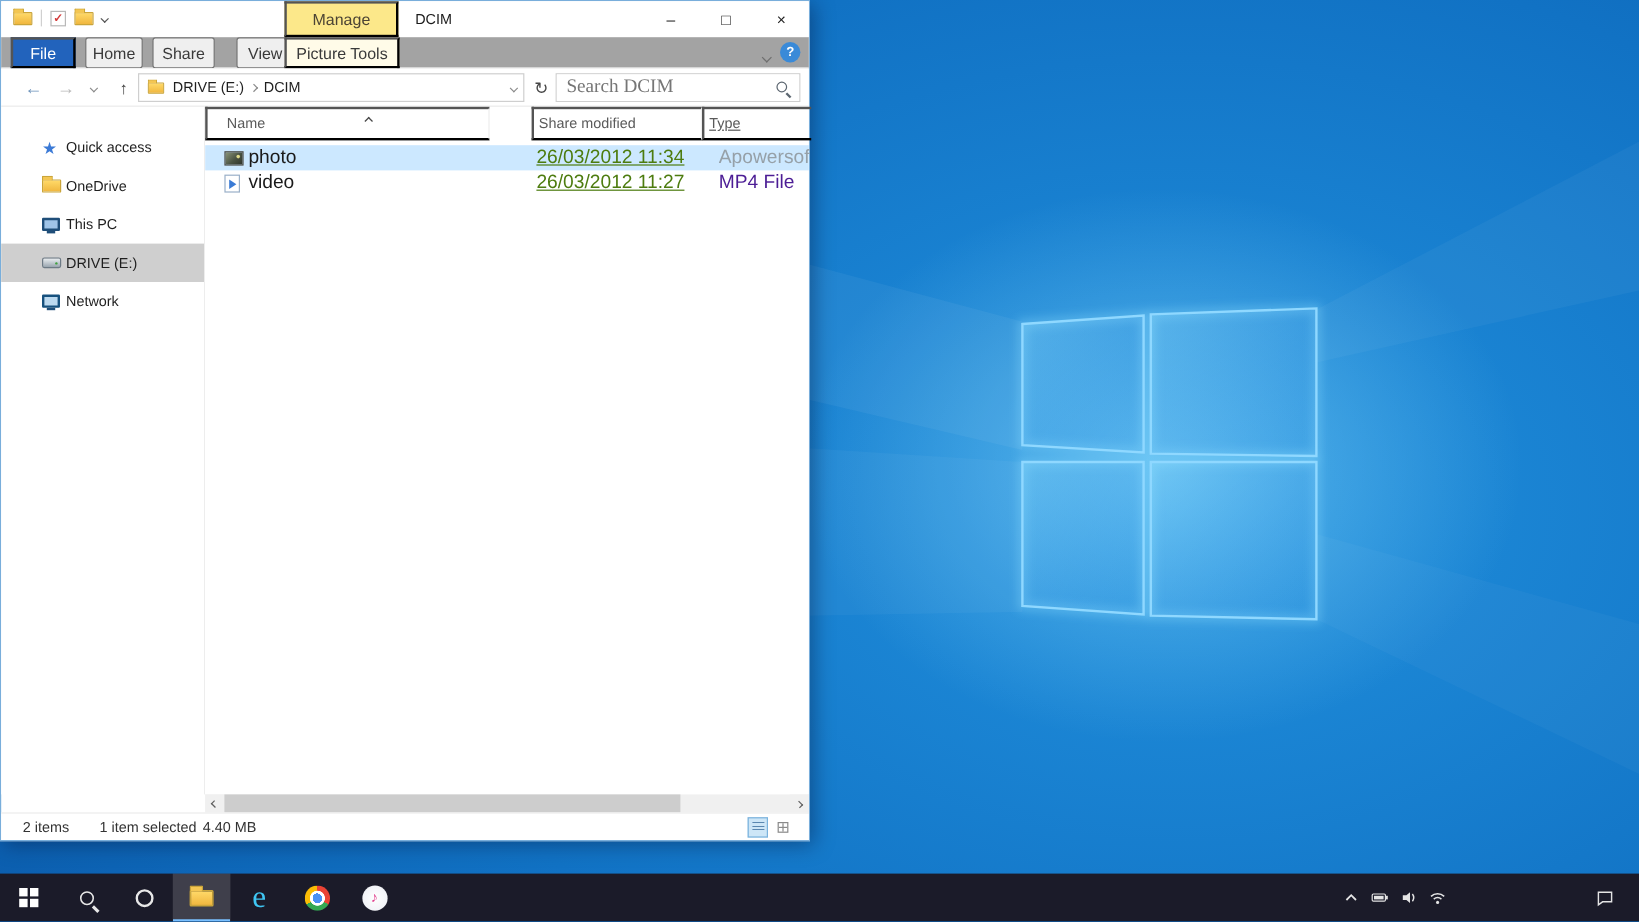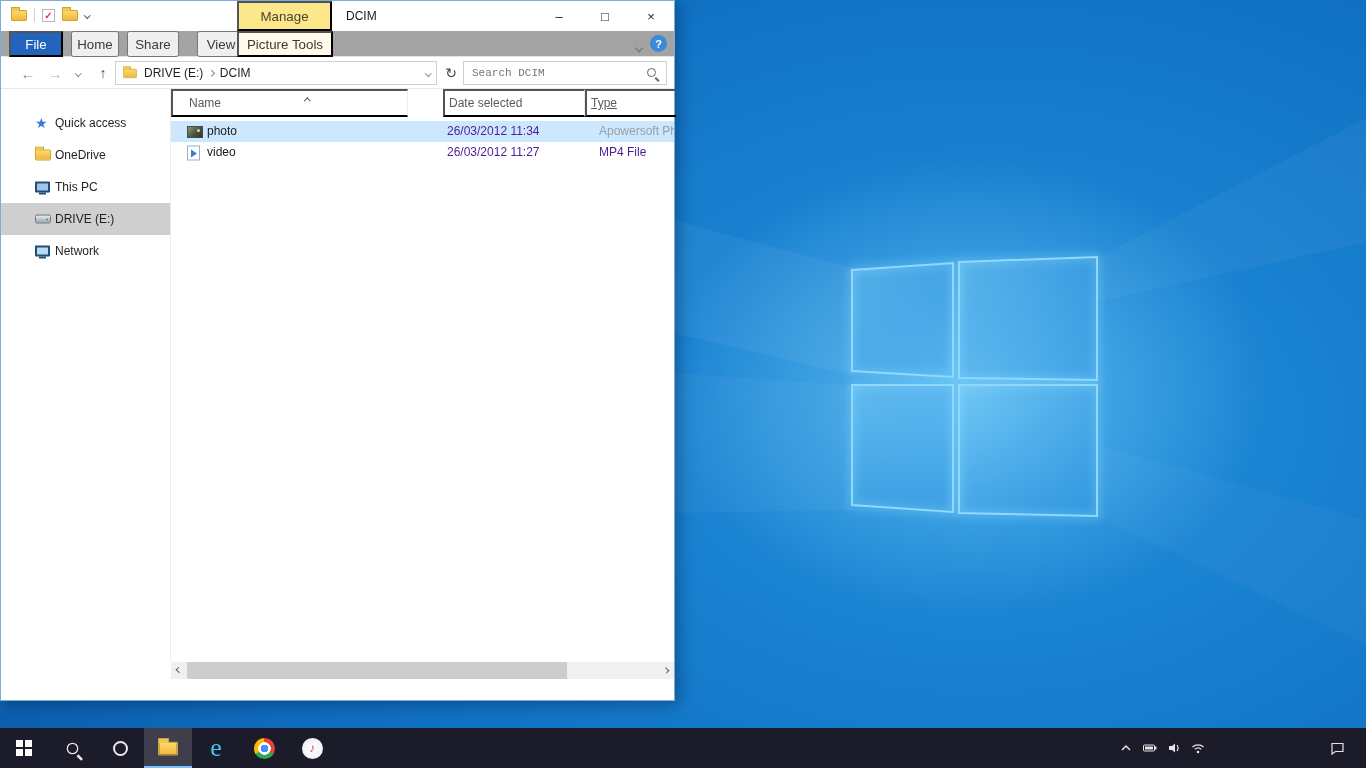--- a/index.html
+++ b/index.html
@@ -53,21 +53,21 @@
   .fwd{left:42px;width:24px;color:#b9b9b9;}
   .navchev{left:68px;width:18px;color:#8a8a8a;}
   .up{left:90px;width:24px;color:#474747;font-size:14px;}
   .addrbox{position:absolute;left:114px;top:4px;width:322px;height:24px;border:1px solid #cfcfcf;background:#fff;
     display:flex;align-items:center;padding:0 6px;gap:6px;}
   .crumb{color:#1f1f1f;background:none;border:none;font-family:inherit;font-size:12px;padding:0;}
   .addr-spacer{flex:1;}
   .refreshbtn{position:absolute;left:440px;top:4px;width:20px;height:24px;background:none;border:none;
     color:#474747;font-size:14px;display:flex;align-items:center;justify-content:center;}
   .searchbox{position:absolute;left:462px;top:4px;width:204px;height:24px;border:1px solid #cfcfcf;background:#fff;}
-  .searchbox input{width:100%;height:100%;border:none;outline:none;font-family:Liberation Mono, monospace;font-size:11px;
+  .searchbox input{width:100%;height:100%;border:none;outline:none;font-family:Liberation Serif, serif;font-size:16px;
     padding:0 24px 0 8px;color:#8b5cf6;}
   .searchbox input::placeholder{color:#767676;opacity:1;}
   .searchbox .mag{position:absolute;right:10px;top:6px;color:#5c6670;}
 
   
   .chev{display:inline-block;width:6px;height:6px;border-right:1.5px solid currentColor;border-bottom:1.5px solid currentColor;}
   .chev.down{transform:rotate(45deg);}
   .chev.up{transform:rotate(-135deg);}
   .chev.left{transform:rotate(135deg);}
   .chev.right{transform:rotate(-45deg);}
@@ -101,25 +101,25 @@
   
   .filearea{position:absolute;left:170px;top:88px;right:0;height:573px;background:#fff;}
   .hdrrow{position:absolute;left:0;top:0;right:0;height:28px;}
   .hcell{position:absolute;top:0;height:28px;display:flex;align-items:center;color:#5a5a5a;
     border-right:1px solid #ededed;background:none;font-family:inherit;font-size:12px;}
   .hname{left:0;width:237px;padding-left:16px;}
   .hdate{left:272px;width:142px;padding-left:4px;}
   .htype{left:414px;width:91px;padding-left:4px;border-right:none;text-decoration:underline;}
   .sortcaret{position:absolute;left:134px;top:3px;color:#8a8a8a;}
   .rows{position:absolute;left:0;top:32px;right:0;}
-  .frow{position:relative;height:21px;font-size:12px;padding-left:20px;}
+  .frow{position:relative;height:21px;font-size:16px;padding-left:20px;}
   .frow.selected{background:#cce8ff;}
   .frow .fico{position:absolute;left:16px;top:50%;transform:translateY(-50%);}
   .fname{position:absolute;left:36px;top:0;line-height:21px;color:#1a1a1a;}
-  .fdate{position:absolute;left:276px;top:0;line-height:21px;color:#4c1d95;}
+  .fdate{position:absolute;left:276px;top:0;line-height:21px;color:#4d7c0f;text-decoration:underline;}
   .ftype{position:absolute;left:428px;top:0;line-height:21px;color:#4c1d95;width:76px;overflow:hidden;white-space:nowrap;}
   .frow.selected .ftype{color:#96a0a8;}
   .pic{position:relative;width:16px;height:12px;border:1px solid #4a4a44;display:inline-block;
     background:linear-gradient(135deg,#8a957a 0%,#4a5342 55%,#2e342a 100%);}
   .pic::after{content:"";position:absolute;right:2px;top:2px;width:3px;height:3px;border-radius:50%;background:#ddd98a;}
   .vid{position:relative;width:13px;height:15px;background:#fff;border:1px solid #9ab0c8;display:inline-block;}
   .vid::after{content:"";position:absolute;left:3px;top:3.5px;border-left:6px solid #3a7bd5;
     border-top:4px solid transparent;border-bottom:4px solid transparent;}
 
   
@@ -274,21 +274,21 @@
     <button class="snav">
       <span class="ico monitor net"></span>
       <span>Network</span>
     </button>
   </nav>
 
   <div class="filearea">
     <div class="hdrrow">
       <span class="sortcaret"><span class="chev up sm"></span></span>
       <button class="hcell hname">Name</button>
-      <button class="hcell hdate">Date selected</button>
+      <button class="hcell hdate">Share modified</button>
       <button class="hcell htype">Type</button>
     </div>
     <div class="rows">
       <div class="frow selected">
         <span class="fico pic"></span>
         <span class="fname">photo</span>
         <span class="fdate">26/03/2012 11:34</span>
         <span class="ftype">Apowersoft Pho</span>
       </div>
       <div class="frow">
@@ -303,20 +303,31 @@
   <div class="hscroll">
     <button class="harrow l">
         <span class="chev left sm"></span>
       </button>
     <div class="hthumb"></div>
     <button class="harrow r">
         <span class="chev right sm"></span>
       </button>
   </div>
 
+  <div class="statusbar">
+    <span class="stext st1">2 items</span>
+    <span class="stext st2">1 item selected</span>
+    <span class="stext st3">4.40 MB</span>
+    <button class="viewtoggle vt-details">
+        <span class="lines-ico"></span>
+      </button>
+    <button class="viewtoggle vt-thumbs">
+        <span class="grid-ico"></span>
+      </button>
+  </div>
 </div>
 
 <div class="taskbar">
   <button class="tslot">
     <span class="win-grid">
         <span></span>
         <span></span>
         <span></span>
         <span></span>
       </span>

